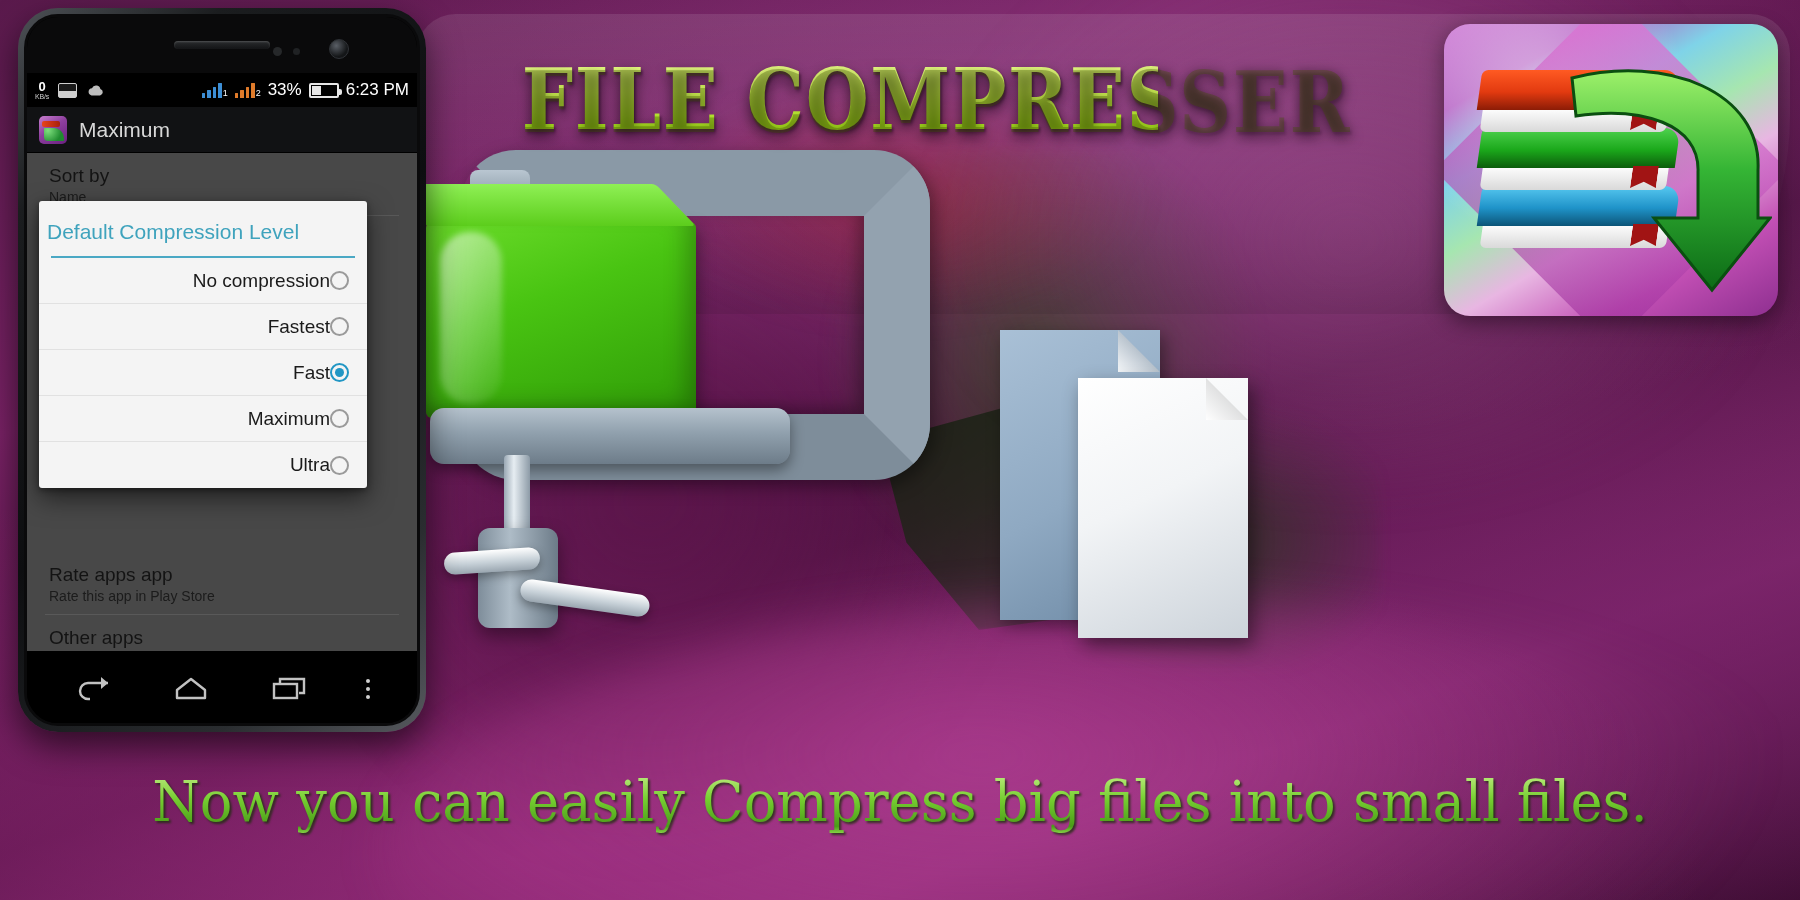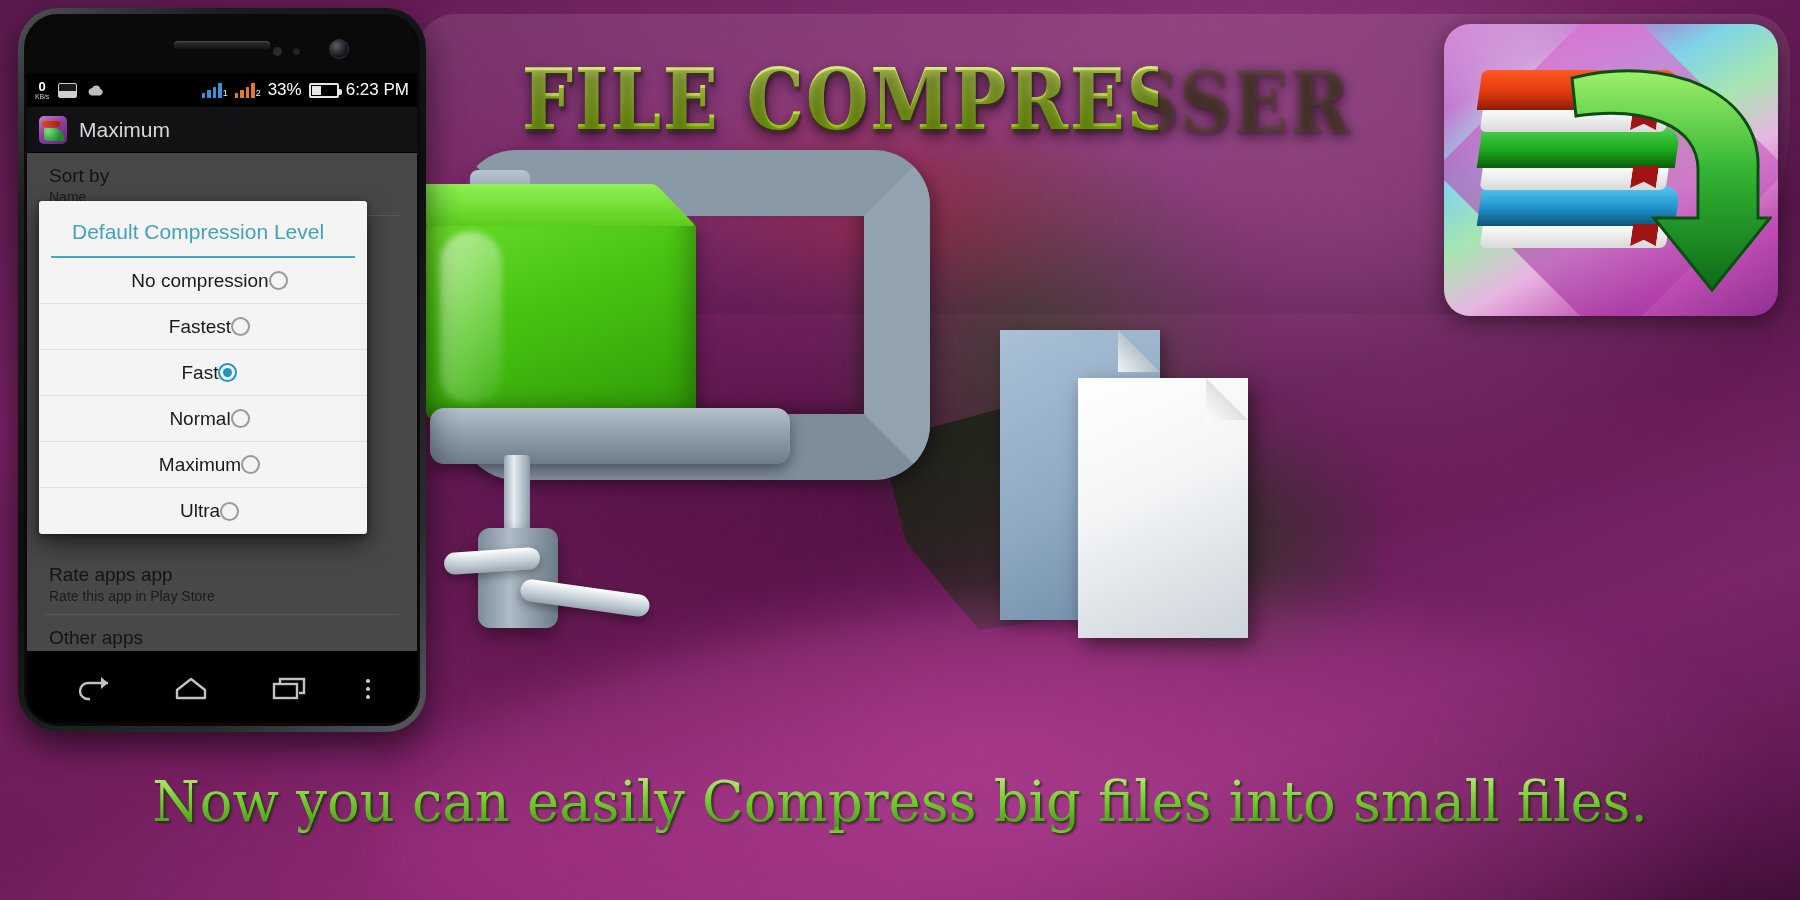--- a/index.html
+++ b/index.html
@@ -359,27 +359,27 @@
   
   .dialog {
     position: absolute; left: 12px; top: 48px; width: 328px;
     background: #f4f4f4;
     border-radius: 3px;
     box-shadow: 0 10px 26px rgba(0,0,0,0.55), 0 2px 6px rgba(0,0,0,0.4);
     overflow: hidden;
     z-index: 5;
   }
   .dialog-title {
-    padding: 19px 18px 12px 33px;
+    padding: 19px 18px 12px 8px;
     font-size: 21px; color: #3fa3bd;
   }
   .dialog-rule { height: 2px; background: #4aa8c4; margin: 0 12px; }
   .dlg-item {
-    height: 46px; display:flex; align-items:center; justify-content: center;
-    padding: 0 9px 0 22px;
+    height: 46px; display:flex; align-items:center; justify-content: flex-end;
+    padding: 0 18px 0 22px;
     border-bottom: 1px solid #e1e1e1;
   }
   .dlg-item:last-child { border-bottom: none; }
   .dlg-label { font-size: 19px; color: #1a1a1a; }
   .radio {
     width: 19px; height: 19px; border-radius: 50%;
     border: 2px solid #9a9a9a; position: relative; background: transparent;
   }
   .radio.on { border-color: #2196c4; }
   .radio.on::after {
@@ -540,24 +540,20 @@
             </div>
             <div class="dlg-item">
               <span class="dlg-label">Fastest</span>
               <span class="radio"></span>
             </div>
             <div class="dlg-item">
               <span class="dlg-label">Fast</span>
               <span class="radio on"></span>
             </div>
             <div class="dlg-item">
-              <span class="dlg-label">Normal</span>
-              <span class="radio"></span>
-            </div>
-            <div class="dlg-item">
               <span class="dlg-label">Maximum</span>
               <span class="radio"></span>
             </div>
             <div class="dlg-item">
               <span class="dlg-label">Ultra</span>
               <span class="radio"></span>
             </div>
           </div>
 
         </div>

